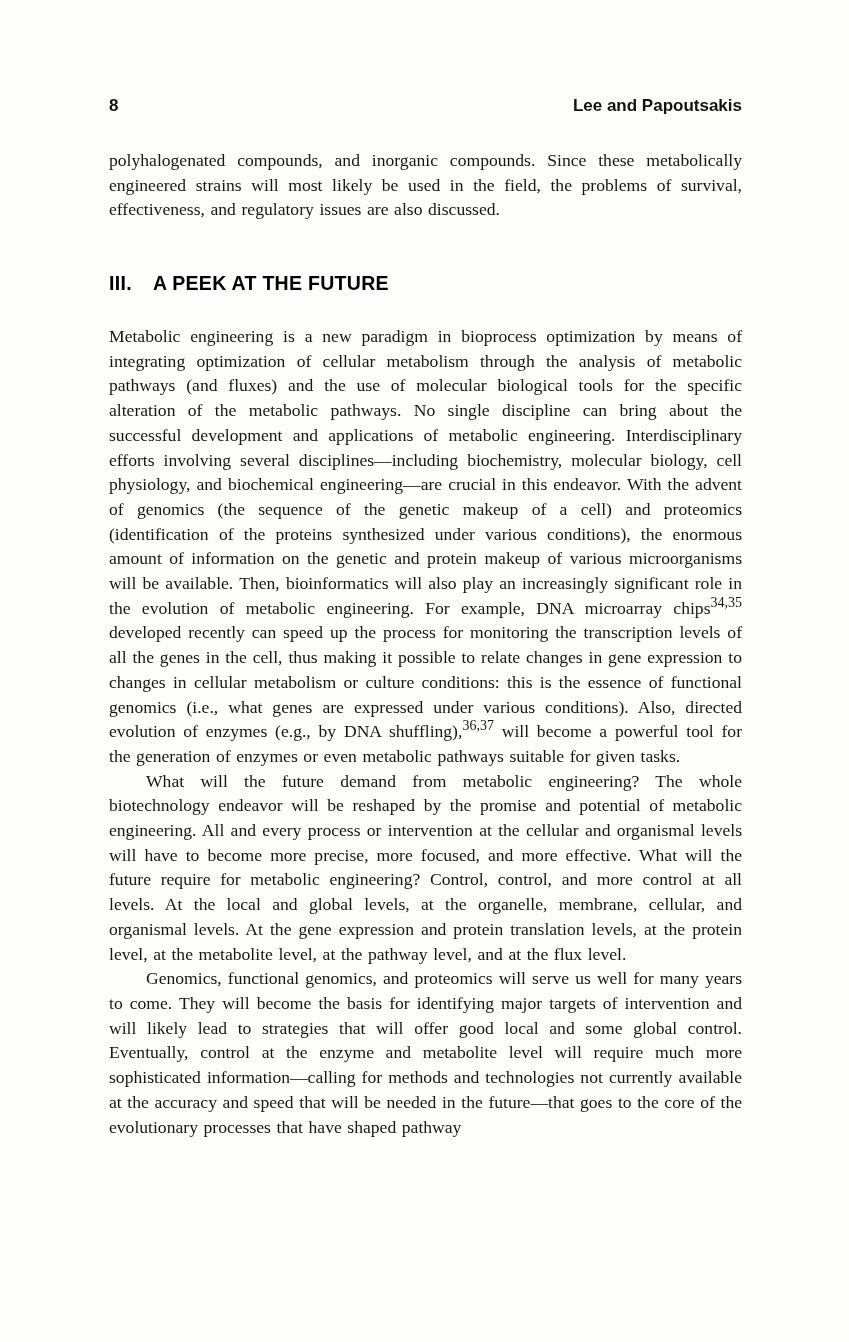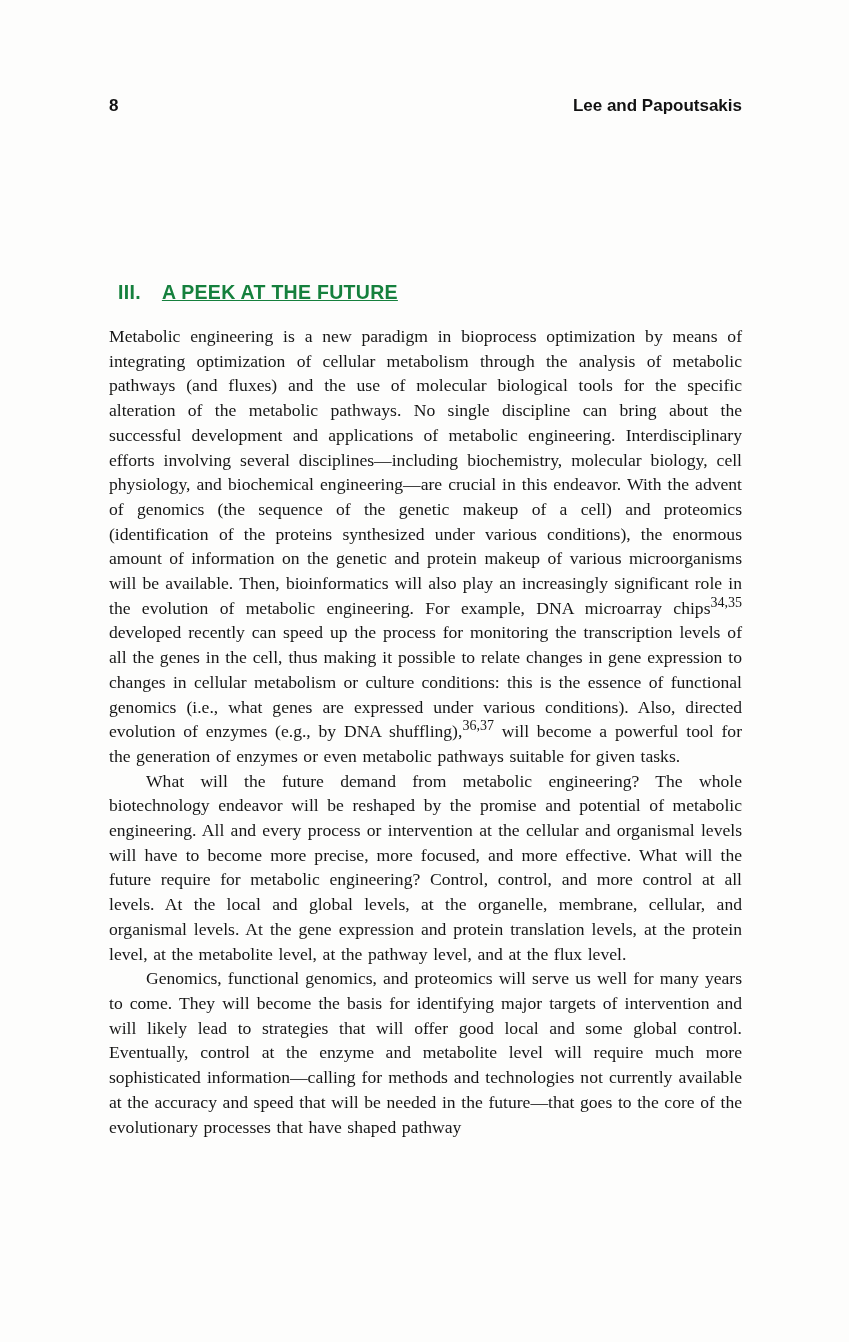--- a/index.html
+++ b/index.html
@@ -40,28 +40,27 @@
   .continuation {
     position: absolute;
     top: 148px;
     left: 109px;
     width: 633px;
   }
   .section-heading {
     position: absolute;
     top: 272px;
     left: 109px;
-    margin: 9px;
+    margin: 0;
     font-family: "Liberation Sans", sans-serif;
     font-weight: bold;
     font-size: 19.5px;
     letter-spacing: 0.3px;
-    color: #15803d;
+    color: #000000;
     white-space: nowrap;
-    text-decoration: underline;
   }
   .section-number {
     display: inline-block;
     margin-right: 21px;
   }
   .body-block {
     position: absolute;
     top: 324px;
     left: 109px;
     width: 633px;
@@ -79,20 +78,21 @@
 </head>
 <body>
 
 <div class="page">
 
   <header class="page-header">
     <span class="page-number">8</span>
     <span class="running-head">Lee and Papoutsakis</span>
   </header>
 
+  <p class="body-text continuation">polyhalogenated compounds, and inorganic compounds. Since these metabolically engineered strains will most likely be used in the field, the problems of survival, effectiveness, and regulatory issues are also discussed.</p>
 
   <h2 class="section-heading">
     <span class="section-number">III.</span><span class="section-title">A PEEK AT THE FUTURE</span>
   </h2>
 
   <div class="body-block">
 
     <p class="body-text"><span>Metabolic engineering is a new paradigm in bioprocess optimization by means of integrating optimization of cellular metabolism through the analysis of metabolic pathways (and fluxes) and the use of molecular biological tools for the specific alteration of the metabolic pathways. No single discipline can bring about the successful development and applications of metabolic engineering. Interdisciplinary efforts involving several disciplines—including biochemistry, molecular biology, cell physiology, and biochemical engineering—are crucial in this endeavor. With the advent of genomics (the sequence of the genetic makeup of a cell) and proteomics (identification of the proteins synthesized under various conditions), the enormous amount of information on the genetic and protein makeup of various microorganisms will be available. Then, bioinformatics will also play an increasingly significant role in the evolution of metabolic engineering. For example, DNA microarray chips</span><sup class="citation-sup">34,35</sup><span> developed recently can speed up the process for monitoring the transcription levels of all the genes in the cell, thus making it possible to relate changes in gene expression to changes in cellular metabolism or culture conditions: this is the essence of functional genomics (i.e., what genes are expressed under various conditions). Also, directed evolution of enzymes (e.g., by DNA shuffling),</span><sup class="citation-sup">36,37</sup><span> will become a powerful tool for the generation of enzymes or even metabolic pathways suitable for given tasks.</span></p>
 
     <p class="body-text indent">What will the future demand from metabolic engineering? The whole biotechnology endeavor will be reshaped by the promise and potential of metabolic engineering. All and every process or intervention at the cellular and organismal levels will have to become more precise, more focused, and more effective. What will the future require for metabolic engineering? Control, control, and more control at all levels. At the local and global levels, at the organelle, membrane, cellular, and organismal levels. At the gene expression and protein translation levels, at the protein level, at the metabolite level, at the pathway level, and at the flux level.</p>

